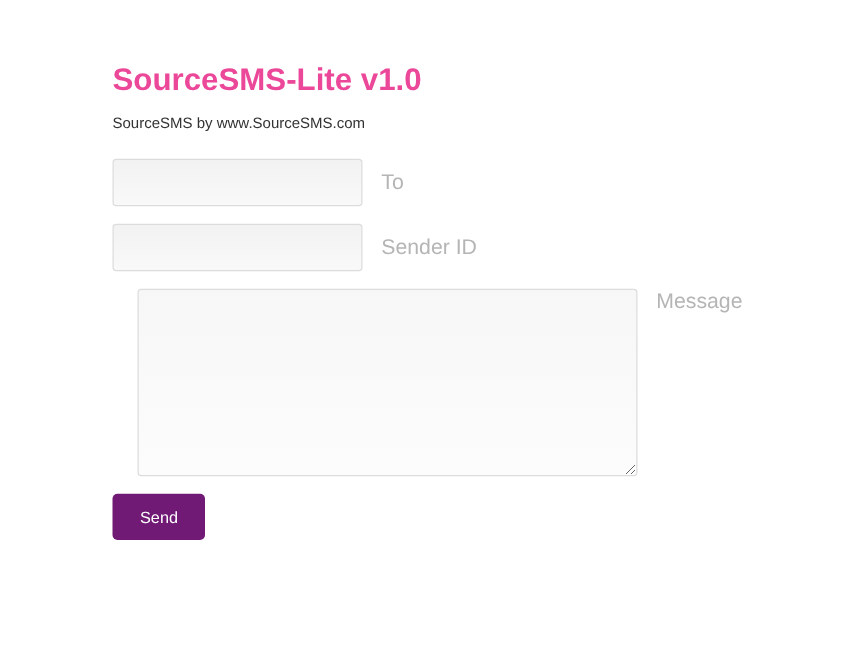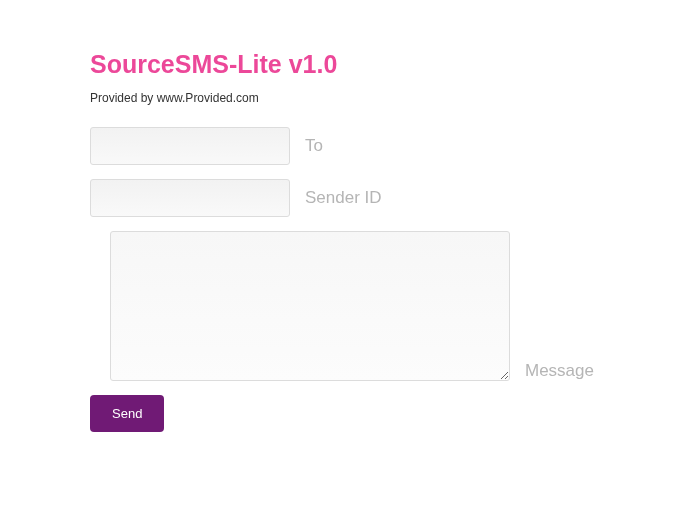--- a/index.html
+++ b/index.html
@@ -48,21 +48,21 @@
       border-radius: 3px;
       background: linear-gradient(to bottom, #f7f7f7 0%, #fcfcfc 100%);
       padding: 10px;
       font-family: inherit;
       font-size: 13px;
       outline: none;
       resize: both;
     }
     .form-row-textarea {
       display: flex;
-      align-items: flex-end;
+      align-items: flex-start;
       margin-bottom: 14px;
       padding-left: 20px;
     }
     .field-label {
       font-size: 17px;
       color: #b5b5b5;
       margin-left: 15px;
     }
     .send-button {
       background: #701a75;
@@ -74,21 +74,21 @@
       font-family: inherit;
       cursor: pointer;
     }
   </style>
 </head>
 <body>
 
 
 
 <h1 class="title">SourceSMS-Lite v1.0</h1>
-<p class="subtitle">Provided by www.Provided.com</p>
+<p class="subtitle">SourceSMS by www.SourceSMS.com</p>
 
 <div class="form-row">
   <input type="text" class="text-input" value="" style="">
   <span class="field-label">To</span>
 </div>
 
 <div class="form-row">
   <input type="text" class="text-input" value="" style="">
   <span class="field-label">Sender ID</span>
 </div>

